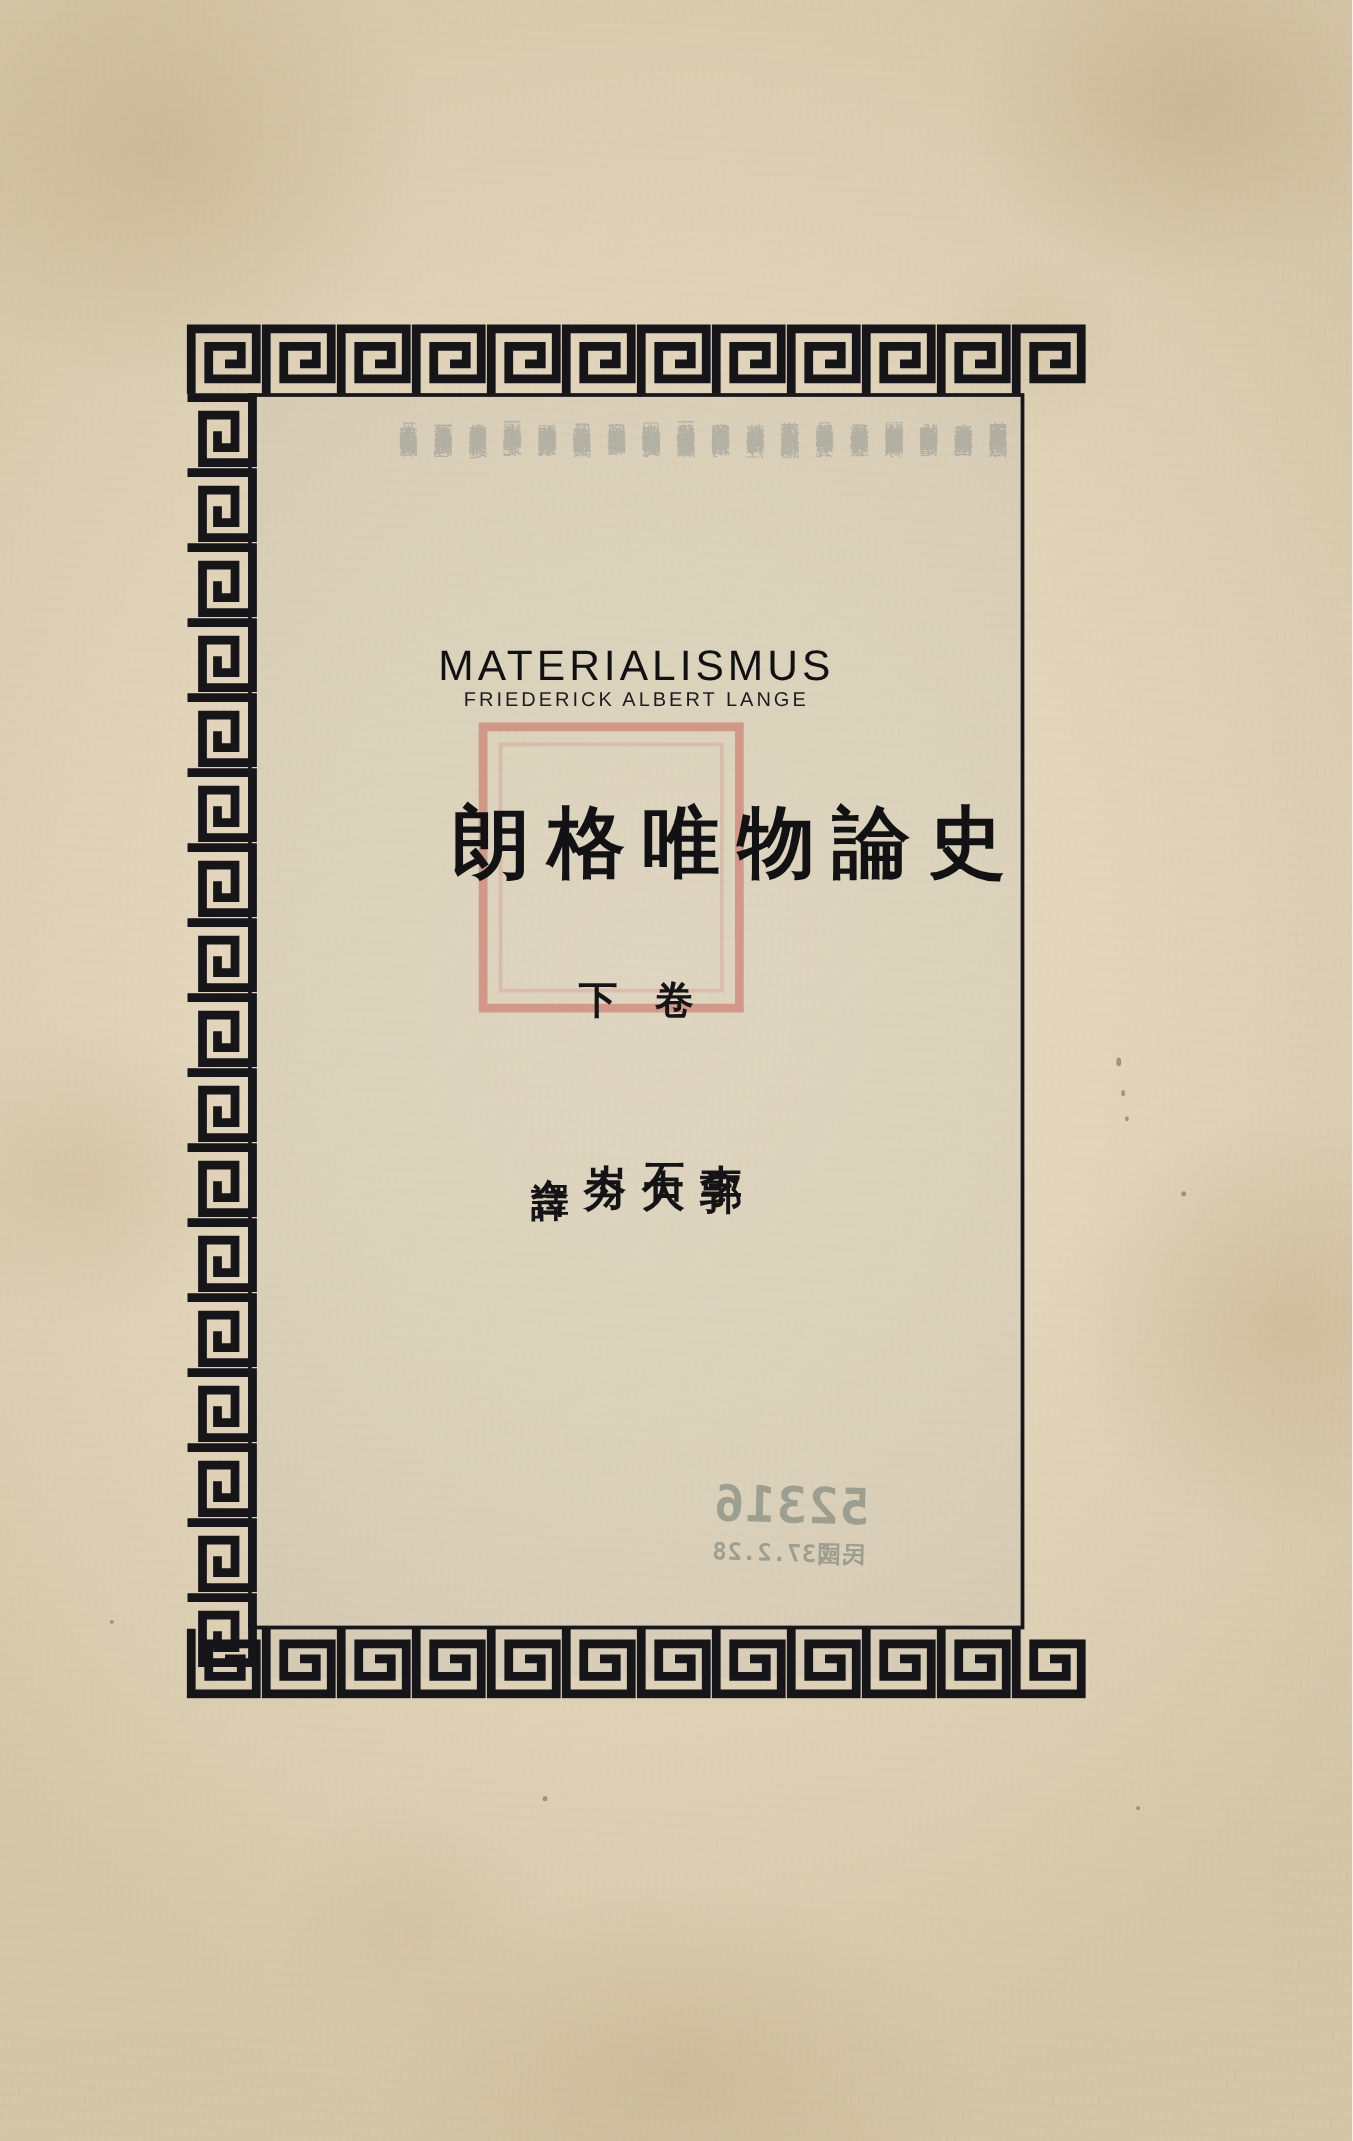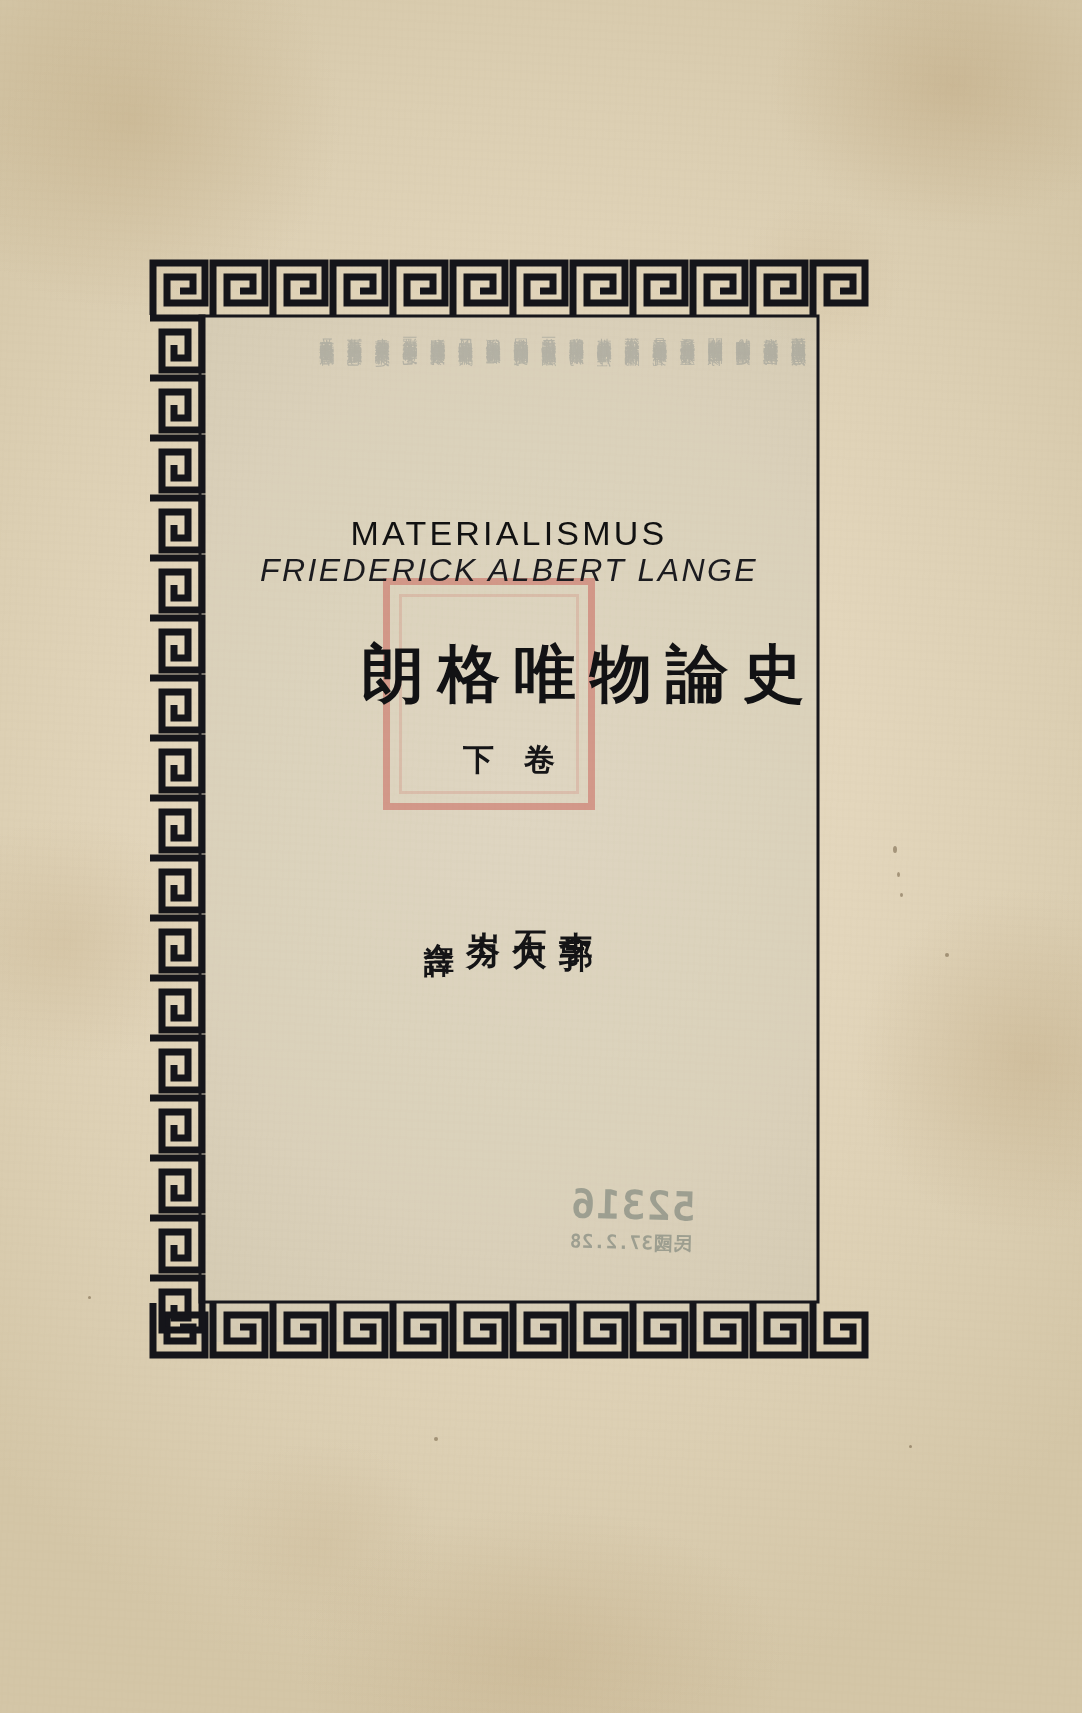--- a/index.html
+++ b/index.html
@@ -144,43 +144,42 @@
   }
   .latin-2 {
     top: 162px;
     font-size: 34px;
     letter-spacing: 3.2px;
     font-weight: 400;
     margin-top: 36px;
   }
   .latin-author {
     top: 236px;
-    font-size: 32px;
+    font-size: 16px;
     letter-spacing: 2.4px;
     color: #1b1b1f;
-    font-style: italic;
   }
 
   .cn-title {
     position: absolute;
     top: 316px;
     left: 0; right: 0;
     text-align: right;
     font-family: "DejaVu Sans", sans-serif;
     font-size: 62px;
     font-weight: bold;
     letter-spacing: 14px;
     text-indent: 14px;
     color: #121214;
     white-space: nowrap;
   }
 
   .cn-volume {
     position: absolute;
-    top: 423px;
+    top: 463px;
     left: 0; right: 0;
     text-align: center;
     font-family: "DejaVu Sans", sans-serif;
     font-size: 31px;
     font-weight: bold;
     letter-spacing: 30px;
     text-indent: 30px;
     color: #151517;
   }
 

